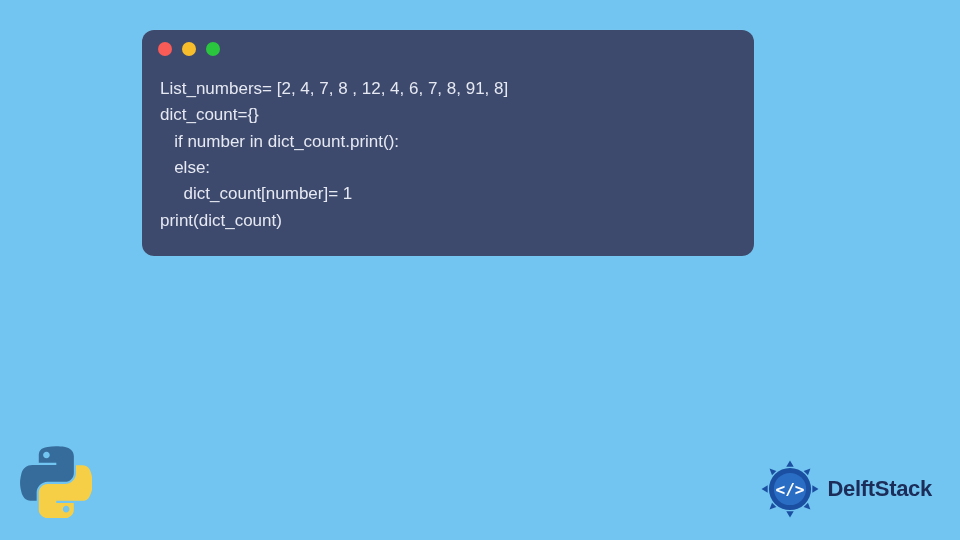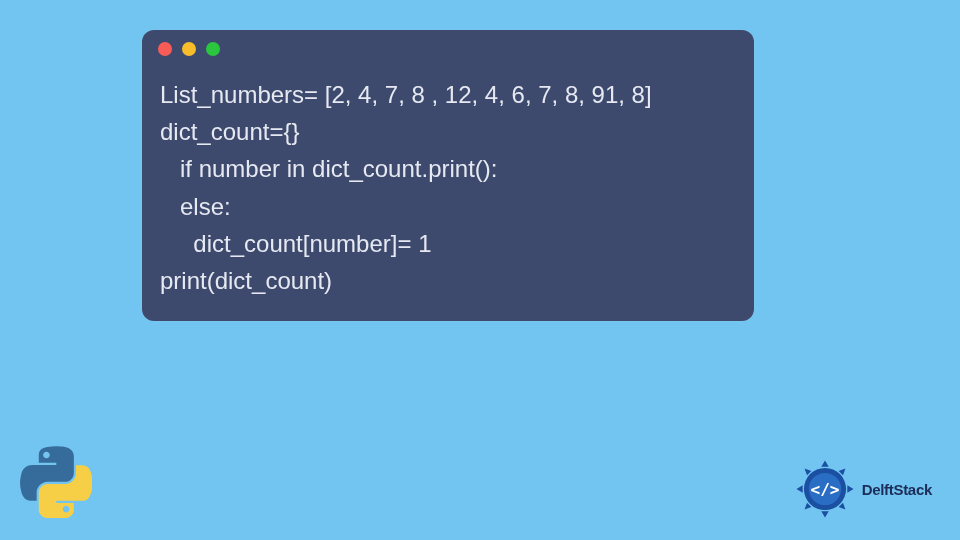--- a/index.html
+++ b/index.html
@@ -38,21 +38,21 @@
     }
     .dot.red { background: #f95b57; }
     .dot.yellow { background: #f7bd2b; }
     .dot.green { background: #2ac63e; }
     .code-body {
       padding: 8px 18px 22px 18px;
     }
     .code-line {
       color: #e6e9f2;
       font-family: -apple-system, BlinkMacSystemFont, "Segoe UI", Arial, sans-serif;
-      font-size: 24px;
+      font-size: 17px;
       line-height: 1.55;
       white-space: pre;
     }
     .python-logo {
       position: absolute;
       left: 20px;
       bottom: 22px;
       width: 72px;
       height: 72px;
     }
@@ -64,21 +64,21 @@
       align-items: center;
       gap: 6px;
     }
     .delft-gear {
       width: 62px;
       height: 62px;
       position: relative;
     }
     .delft-text {
       color: #1b2d58;
-      font-size: 15px;
+      font-size: 22px;
       font-weight: 700;
       letter-spacing: -0.3px;
     }
   </style>
 </head>
 <body>
 
 <div class="code-window">
   <div class="titlebar">
     <span class="dot red"></span>

